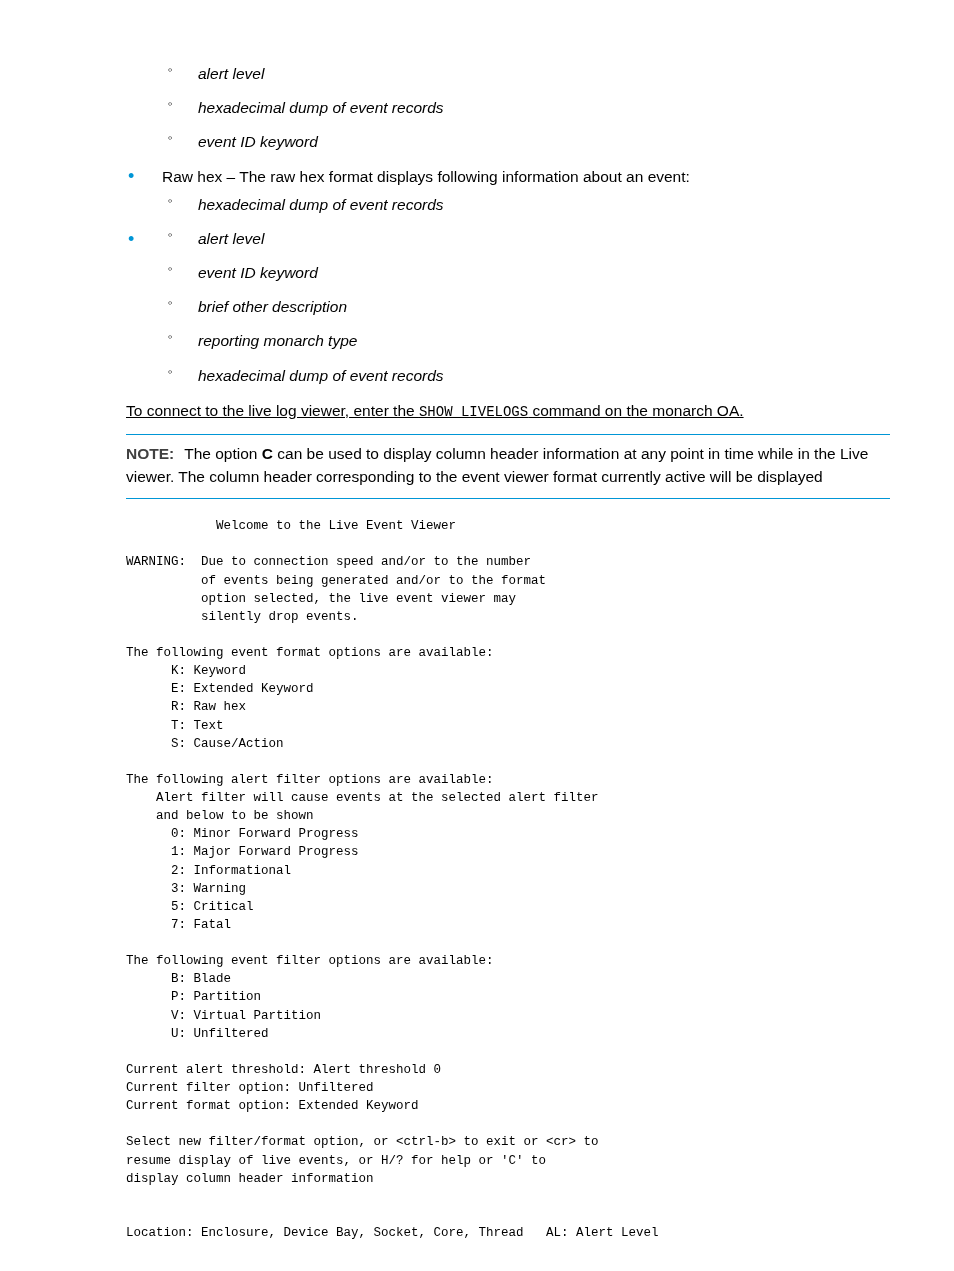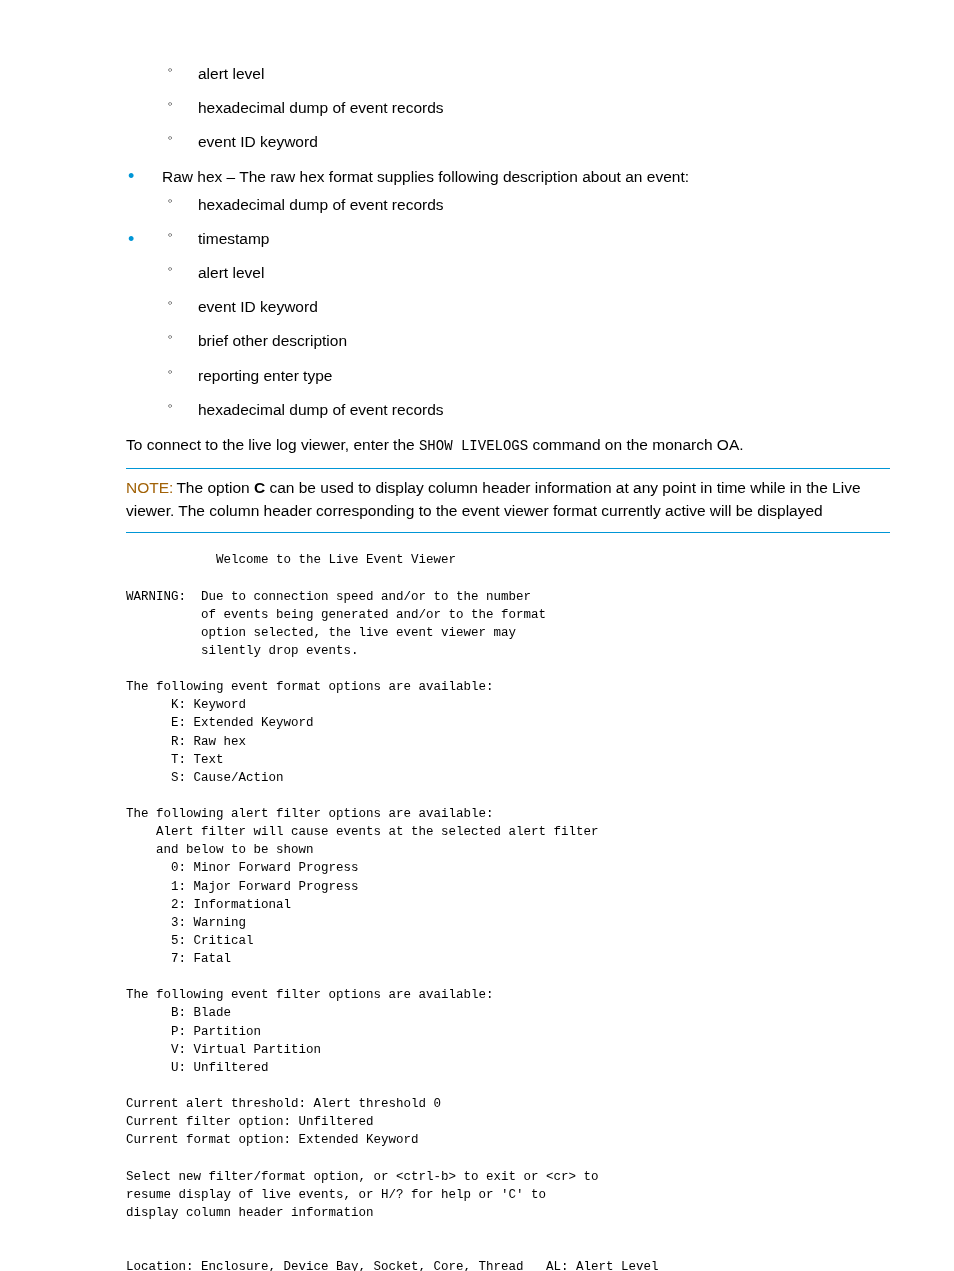--- a/index.html
+++ b/index.html
@@ -38,50 +38,52 @@
     left: 2px;
     top: 0;
     color: #0096d6;
     font-size: 18px;
     line-height: 1.2;
   }
   ul.sub-list {
     list-style: none;
     margin: 6px 0 4px 0;
     padding: 0;
+    font-style: italic;
   }
   ul.sub-list > li {
     position: relative;
     padding-left: 36px;
     margin-bottom: 14px;
     line-height: 1.3;
   }
   ul.sub-list > li::before {
     content: "◦";
     position: absolute;
     left: 6px;
     top: -2px;
     color: #000;
     font-size: 13px;
   }
   .para {
     margin: 8px 0 12px 0;
     line-height: 1.45;
+    text-decoration: underline;
   }
   .note-block {
     border-top: 1px solid #0096d6;
     border-bottom: 1px solid #0096d6;
     padding: 8px 0 10px 0;
     margin: 6px 0 18px 0;
     line-height: 1.45;
   }
   .note-label {
-    color: #a16207;
-    font-weight: normal;
-    margin-right: 3px;
+    color: #404040;
+    font-weight: bold;
+    margin-right: 10px;
   }
   .mono {
     font-family: "Courier New", Courier, monospace;
     font-size: 14px;
   }
   pre.code {
     font-family: "Courier New", Courier, monospace;
     font-size: 12.5px;
     line-height: 1.45;
     white-space: pre;
@@ -97,32 +99,31 @@
   <div class="content">
 
     <ul class="sub-list" style="padding-left:36px;">
       <li>alert level</li>
       <li>hexadecimal dump of event records</li>
       <li>event ID keyword</li>
     </ul>
 
     <ul class="main-list">
       <li>
-        <span>Raw hex – The raw hex format supplies following description about an event:</span>
+        <span>Raw hex – The raw hex format displays following information about an event:</span>
         <ul class="sub-list">
           <li>hexadecimal dump of event records</li>
         </ul>
       </li>
       <li>
         <ul class="sub-list">
-          <li>timestamp</li>
           <li>alert level</li>
           <li>event ID keyword</li>
           <li>brief other description</li>
-          <li>reporting enter type</li>
+          <li>reporting monarch type</li>
           <li>hexadecimal dump of event records</li>
         </ul>
       </li>
     </ul>
 
     <p class="para">
       <span>To connect to the live log viewer, enter the </span><span class="mono">SHOW LIVELOGS</span><span> command on the monarch OA.</span>
     </p>
 
     <div class="note-block">

